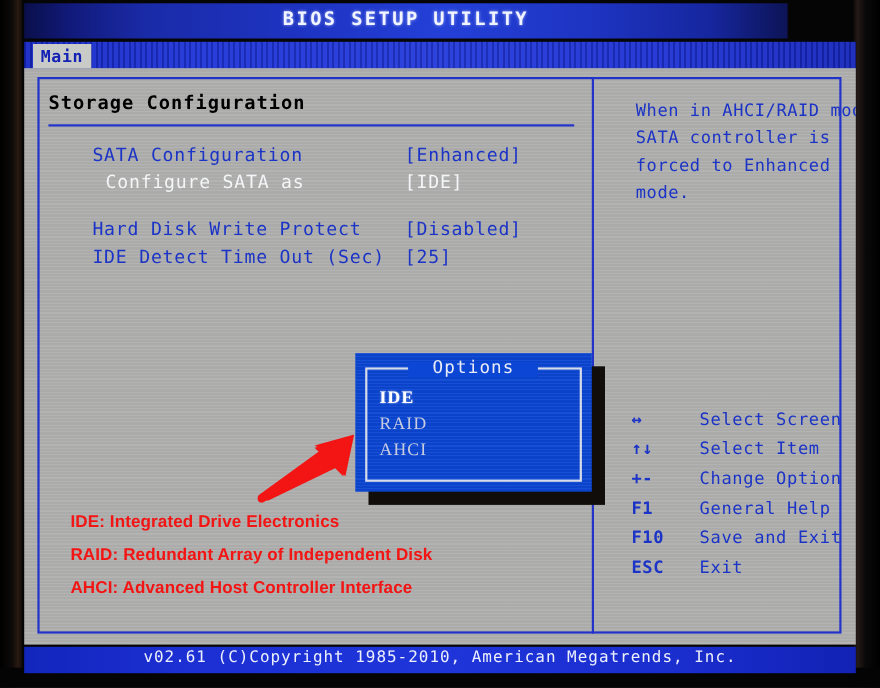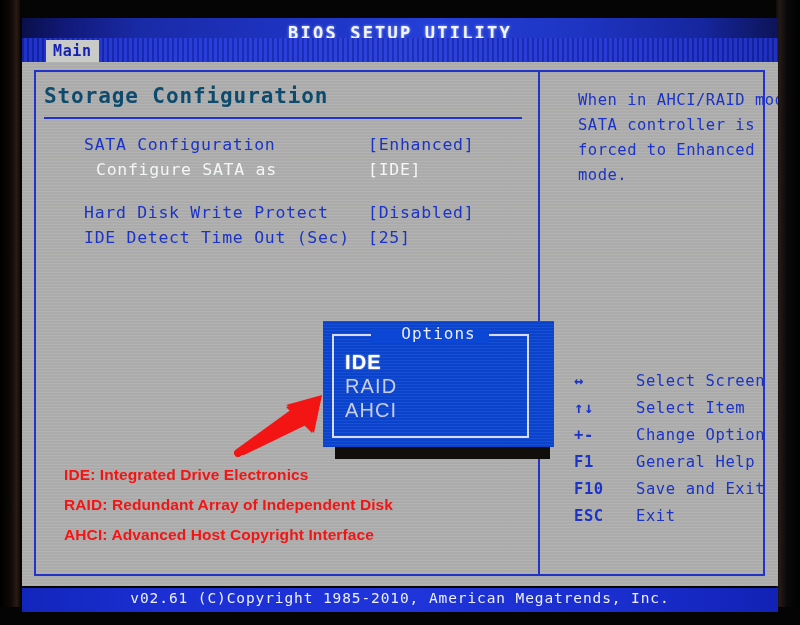--- a/index.html
+++ b/index.html
@@ -39,22 +39,22 @@
   #bezel-bottom {
     position: absolute;
     left: 0; bottom: 0;
     width: 800px; height: 18px;
     background: #040404;
   }
 
   
   #title-band {
     position: absolute;
-    left: 22px; top: 18px;
-    width: 756px; height: 32px;
+    left: 22px; top: 3px;
+    width: 694px; height: 32px;
     background: linear-gradient(to right,
         #0a0f4a 0%, #111a7a 6%, #1a2ba8 16%,
         #1e34c4 38%, #2440d8 55%, #1e34c2 74%,
         #16269e 90%, #0d1456 100%);
     overflow: hidden;
   }
   #title-text {
     position: absolute;
     left: 0; right: 0;
     top: 5px;
@@ -97,21 +97,20 @@
     letter-spacing: .6px;
     color: #dfe4ff;
     font-family: "DejaVu Sans Mono", monospace;
     z-index: 3;
   }
   .tab-item.active {
     background: #c9cbc9;
     color: #1421b4;
     font-weight: bold;
     text-shadow: none;
-    margin-left: 16px;
   }
 
   
   #console-body {
     position: absolute;
     left: 22px; top: 62px;
     width: 756px; height: 524px;
     background: #b0b1af;
     overflow: hidden;
   }
@@ -147,22 +146,22 @@
   }
 
   
   #settings-area {
     position: absolute;
     left: 22px; top: 22px;
     width: 488px;
     z-index: 3;
   }
   #section-title {
-    color: #0c4a6e;
-    font-size: 21px;
+    color: #000000;
+    font-size: 17px;
     letter-spacing: .9px;
     font-weight: bold;
     font-family: "DejaVu Sans Mono", monospace;
   }
   #section-rule {
     margin-top: 9px;
     height: 2px;
     width: 478px;
     background: #2233cc;
   }
@@ -201,21 +200,20 @@
     background: #100d0b;
     z-index: 5;
   }
   #options-dialog {
     position: absolute;
     left: 301px; top: 259px;
     width: 215px; height: 126px;
     background: #0b46d4;
     z-index: 6;
     overflow: hidden;
-    padding-left: 16px;
   }
   #options-dialog::after {
     content: "";
     position: absolute;
     left: 0; top: 0; right: 0; bottom: 0;
     background: repeating-linear-gradient(
       to bottom,
       rgba(255,255,255,.05) 0px, rgba(255,255,255,.05) 1px,
       rgba(0,0,0,.05) 1px, rgba(0,0,0,.05) 3px);
     pointer-events: none;
@@ -246,25 +244,25 @@
     background: #0b46d4;
     z-index: 8;
   }
   #options-list {
     position: absolute;
     left: 22px; top: 29px;
     z-index: 9;
   }
   .option-item {
     height: 24px;
-    font-size: 20px;
+    font-size: 16px;
     letter-spacing: 1.1px;
     line-height: 24px;
     color: #c8cde0;
-    font-family: Liberation Sans, sans-serif;
+    font-family: Liberation Serif, serif;
   }
   .option-item.selected {
     color: #ffffff;
     font-weight: bold;
     text-shadow: 0 0 2px rgba(255,255,255,.7);
   }
 
   
   #annotation-arrow {
     position: absolute;
@@ -415,21 +413,21 @@
           <path d="M2 60 L60 14 L52 10 L88 0 L80 38 L72 30 L10 60 Z"></path>
         </g>
         <line x1="4" y1="58" x2="62" y2="16" stroke="#f31414" stroke-width="8" stroke-linecap="round"></line>
         <polygon points="86,2 78,38 52,12" fill="#f31414"></polygon>
       </svg>
     </div>
 
     <div id="annotation-legend">
       <div class="legend-line">IDE:  Integrated Drive Electronics</div>
       <div class="legend-line">RAID: Redundant Array of Independent Disk</div>
-      <div class="legend-line">AHCI: Advanced Host Copyright Interface</div>
+      <div class="legend-line">AHCI: Advanced Host Controller Interface</div>
     </div>
 
     <div id="help-text">
       <div class="help-line">When in AHCI/RAID mode</div>
       <div class="help-line">SATA controller is</div>
       <div class="help-line">forced to Enhanced</div>
       <div class="help-line">mode.</div>
     </div>
 
     <div id="key-legend">

